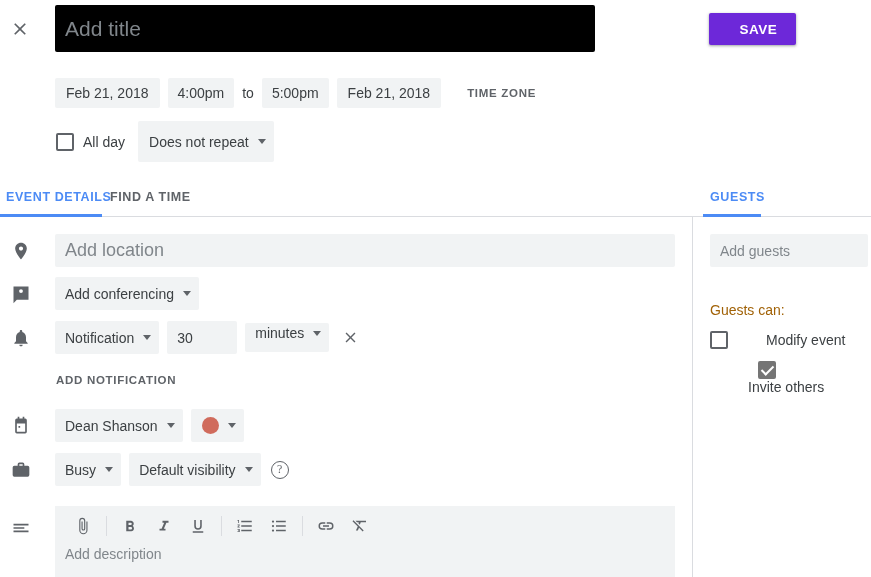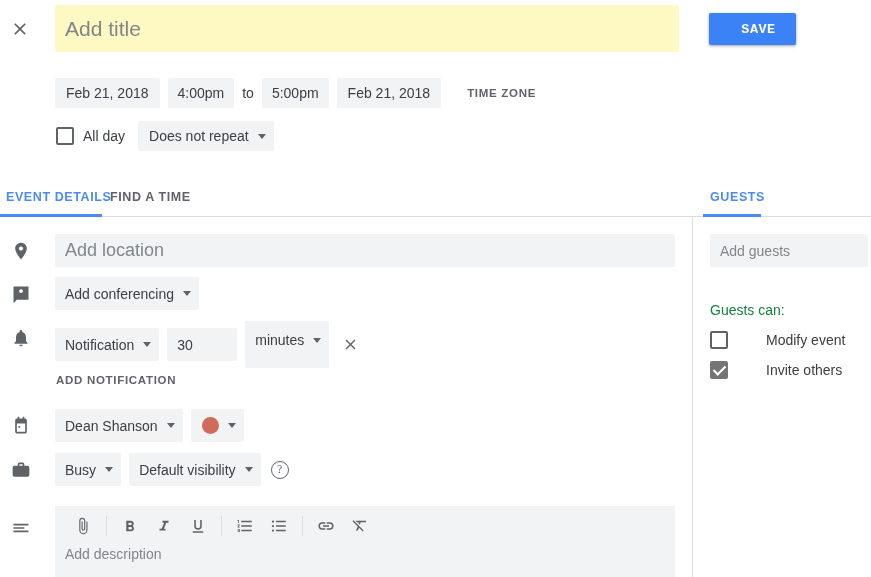--- a/index.html
+++ b/index.html
@@ -27,38 +27,38 @@
 
   
   .close-btn {
     position: absolute; left: 8px; top: 17px;
     width: 24px; height: 24px;
     display: flex; align-items: center; justify-content: center;
     cursor: pointer;
   }
   .title-field {
     position: absolute; left: 55px; top: 5px;
-    width: 624px; height: 47px;
+    width: 540px; height: 47px;
     font-size: 21px;
     padding: 12px 10px;
     color: #70757a;
-    background: #fef9c3;
+    background: #000000;
   }
   .save-btn {
     position: absolute; left: 709px; top: 13px;
     width: 87px; height: 32px;
-    background: #3b82f6;
+    background: #6d28d9;
     color: #ffffff;
     font-size: 13.5px;
     font-weight: bold;
     letter-spacing: .5px;
     border: none; border-radius: 2px;
     box-shadow: 0 1px 2px rgba(60,64,67,.30), 0 1px 3px 1px rgba(60,64,67,.15);
     cursor: pointer;
-    font-family: Liberation Mono, monospace;
+    font-family: Liberation Sans, sans-serif;
     padding-left: 18px;
   }
 
   
   .dt-row { position: absolute; left: 55px; top: 78px; display: flex; align-items: center; gap: 0; }
   .chip { height: 30px; padding: 0 11px; font-size: 14px; margin-right: 8px; }
   .chip.small { padding: 0 10px; }
   .to-word { font-size: 14px; color: #3c4043; margin-right: 8px; }
   .tz-label {
     font-size: 11.5px; color: #5f6368; letter-spacing: .7px;
@@ -81,21 +81,21 @@
     background: #757575; border-color: #757575;
   }
   .cbox.checked::after {
     content: "";
     position: absolute; left: 4px; top: 0px;
     width: 5px; height: 10px;
     border: solid #fff; border-width: 0 2px 2px 0;
     transform: rotate(45deg);
   }
   .ad-label { font-size: 14px; color:#3c4043; margin-left: 9px; margin-right: 13px; }
-  .dd { height: 30px; padding: 0 8px 0 11px; font-size: 14px; cursor: pointer; }
+  .dd { height: 41px; padding: 0 8px 0 11px; font-size: 14px; cursor: pointer; }
   .caret {
     width: 0; height: 0;
     border-left: 4px solid transparent; border-right: 4px solid transparent;
     border-top: 5px solid #5f6368;
     margin-left: 9px; flex: none;
   }
 
   
   .tabs-rule {
     position: absolute; left: 0; top: 216px; width: 871px; height: 1px;
@@ -124,21 +124,21 @@
   .loc-field {
     position: absolute; left: 55px; top: 234px;
     width: 620px; height: 33px;
     padding: 0 10px; font-size: 18px;
   }
   .conf-dd { position: absolute; left: 55px; top: 277px; height: 33px; padding: 0 8px 0 10px; font-size:14px; cursor:pointer; }
 
   .notif-row { position: absolute; left: 55px; top: 321px; display:flex; align-items:center; }
   .notif-dd { height: 33px; padding: 0 8px 0 10px; font-size: 14px; margin-right: 8px; cursor:pointer;}
   .notif-num { height: 33px; width: 70px; padding: 0 10px; font-size: 14px; margin-right: 8px; }
-  .notif-unit { height: 47px; padding: 0 8px 9px 10px; font-size: 14px; margin-right: 6px; cursor:pointer;}
+  .notif-unit { height: 29px; padding: 0 8px 9px 10px; font-size: 14px; margin-right: 6px; cursor:pointer;}
   .notif-x { width: 30px; height: 30px; display:flex; align-items:center; justify-content:center; cursor:pointer; }
 
   .add-notif {
     position: absolute; left: 56px; top: 374px;
     font-size: 11.5px; font-weight: bold; letter-spacing: .7px;
     color: #5f6368; cursor: pointer;
   }
 
   .cal-row { position: absolute; left: 55px; top: 409px; display:flex; align-items:center; }
   .cal-dd { height: 33px; padding: 0 8px 0 10px; font-size: 14px; margin-right: 8px; cursor:pointer;}
@@ -186,21 +186,21 @@
     position: absolute; left: 692px; top: 217px;
     width: 1px; height: 360px; background: #dadce0;
   }
   .guests-field {
     position: absolute; left: 710px; top: 234px;
     width: 158px; height: 33px;
     padding: 0 10px; font-size: 14px;
   }
   .guests-can {
     position: absolute; left: 710px; top: 302px;
-    font-size: 14px; color: #15803d;
+    font-size: 14px; color: #a16207;
   }
   .gperm { position: absolute; left: 710px; display:flex; align-items:center; }
   .gperm .glabel { font-size: 14px; color: #3c4043; margin-left: 38px; }
 </style>
 </head>
 <body>
 
 <div class="page">
 
   <div class="close-btn">
@@ -373,18 +373,18 @@
   <div class="v-divider"></div>
 
   <div class="field guests-field ph">Add guests</div>
 
   <div class="guests-can">Guests can:</div>
 
   <div class="gperm" style="top:331px;">
     <span class="cbox"></span>
     <span class="glabel">Modify event</span>
   </div>
-  <div class="gperm" style="top:361px;">
+  <div class="gperm" style="top:361px;flex-direction:column;">
     <span class="cbox checked"></span>
     <span class="glabel">Invite others</span>
   </div>
 
 </div>
 
 </body></html>

